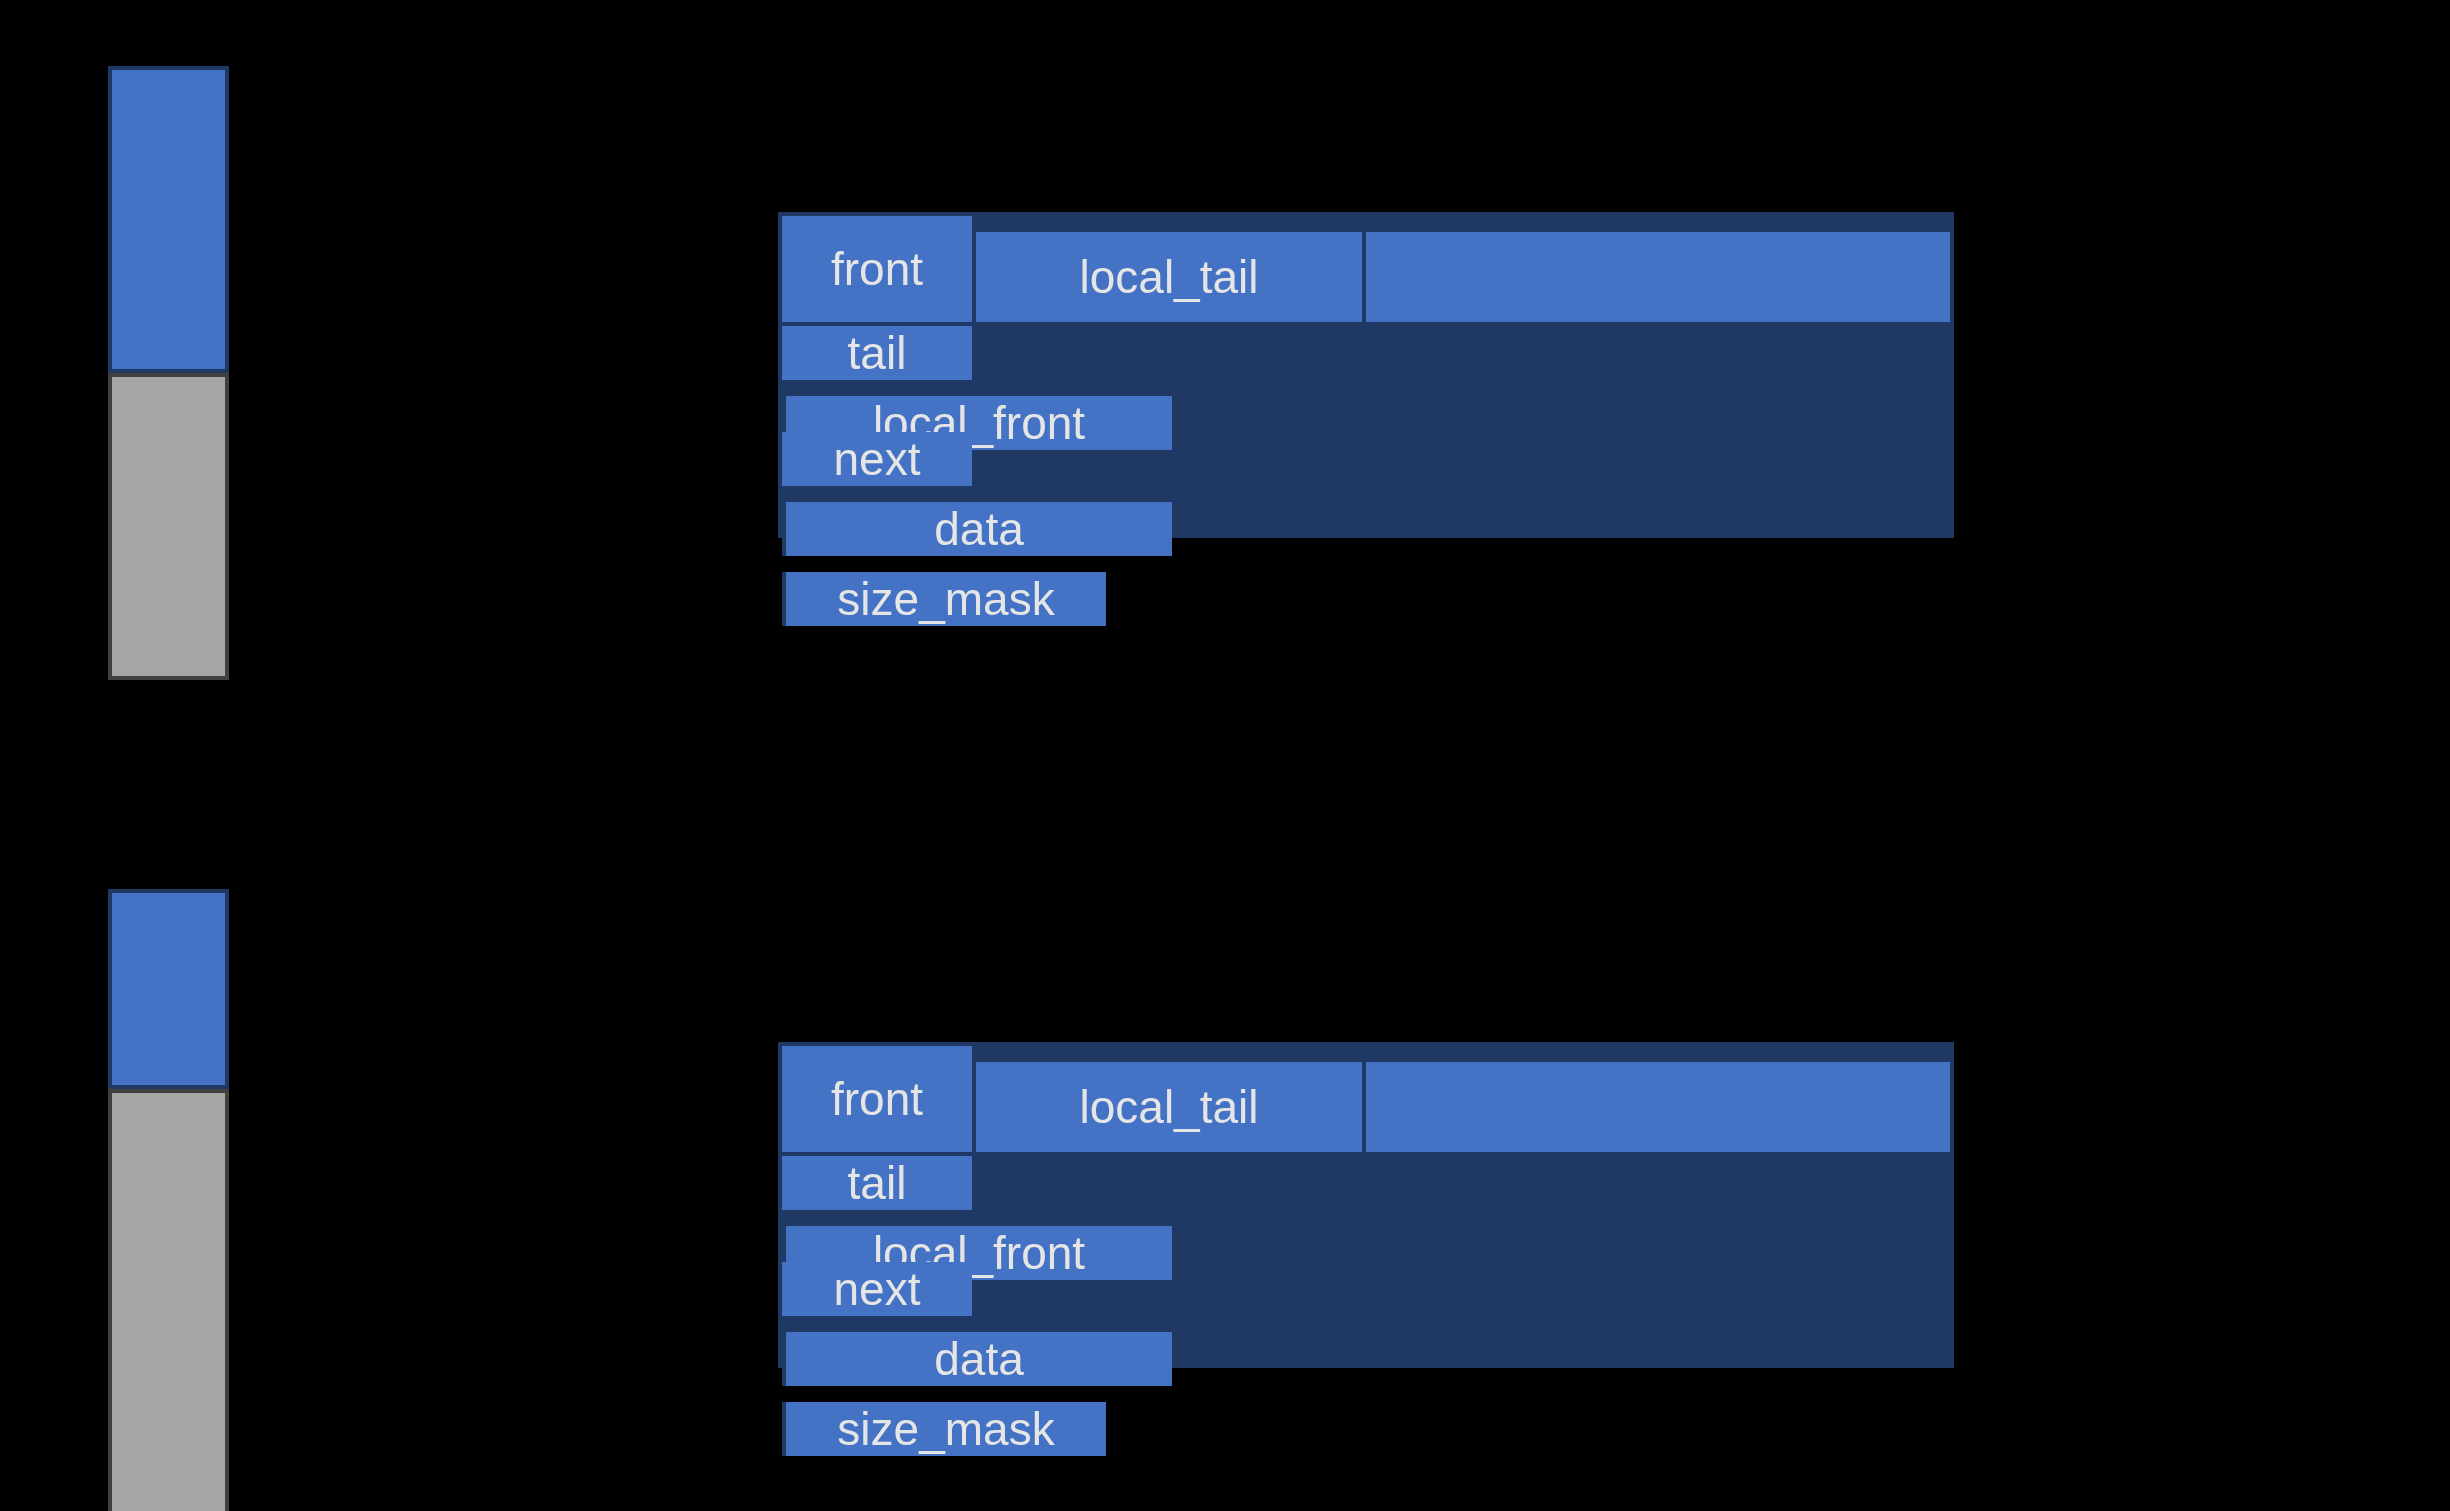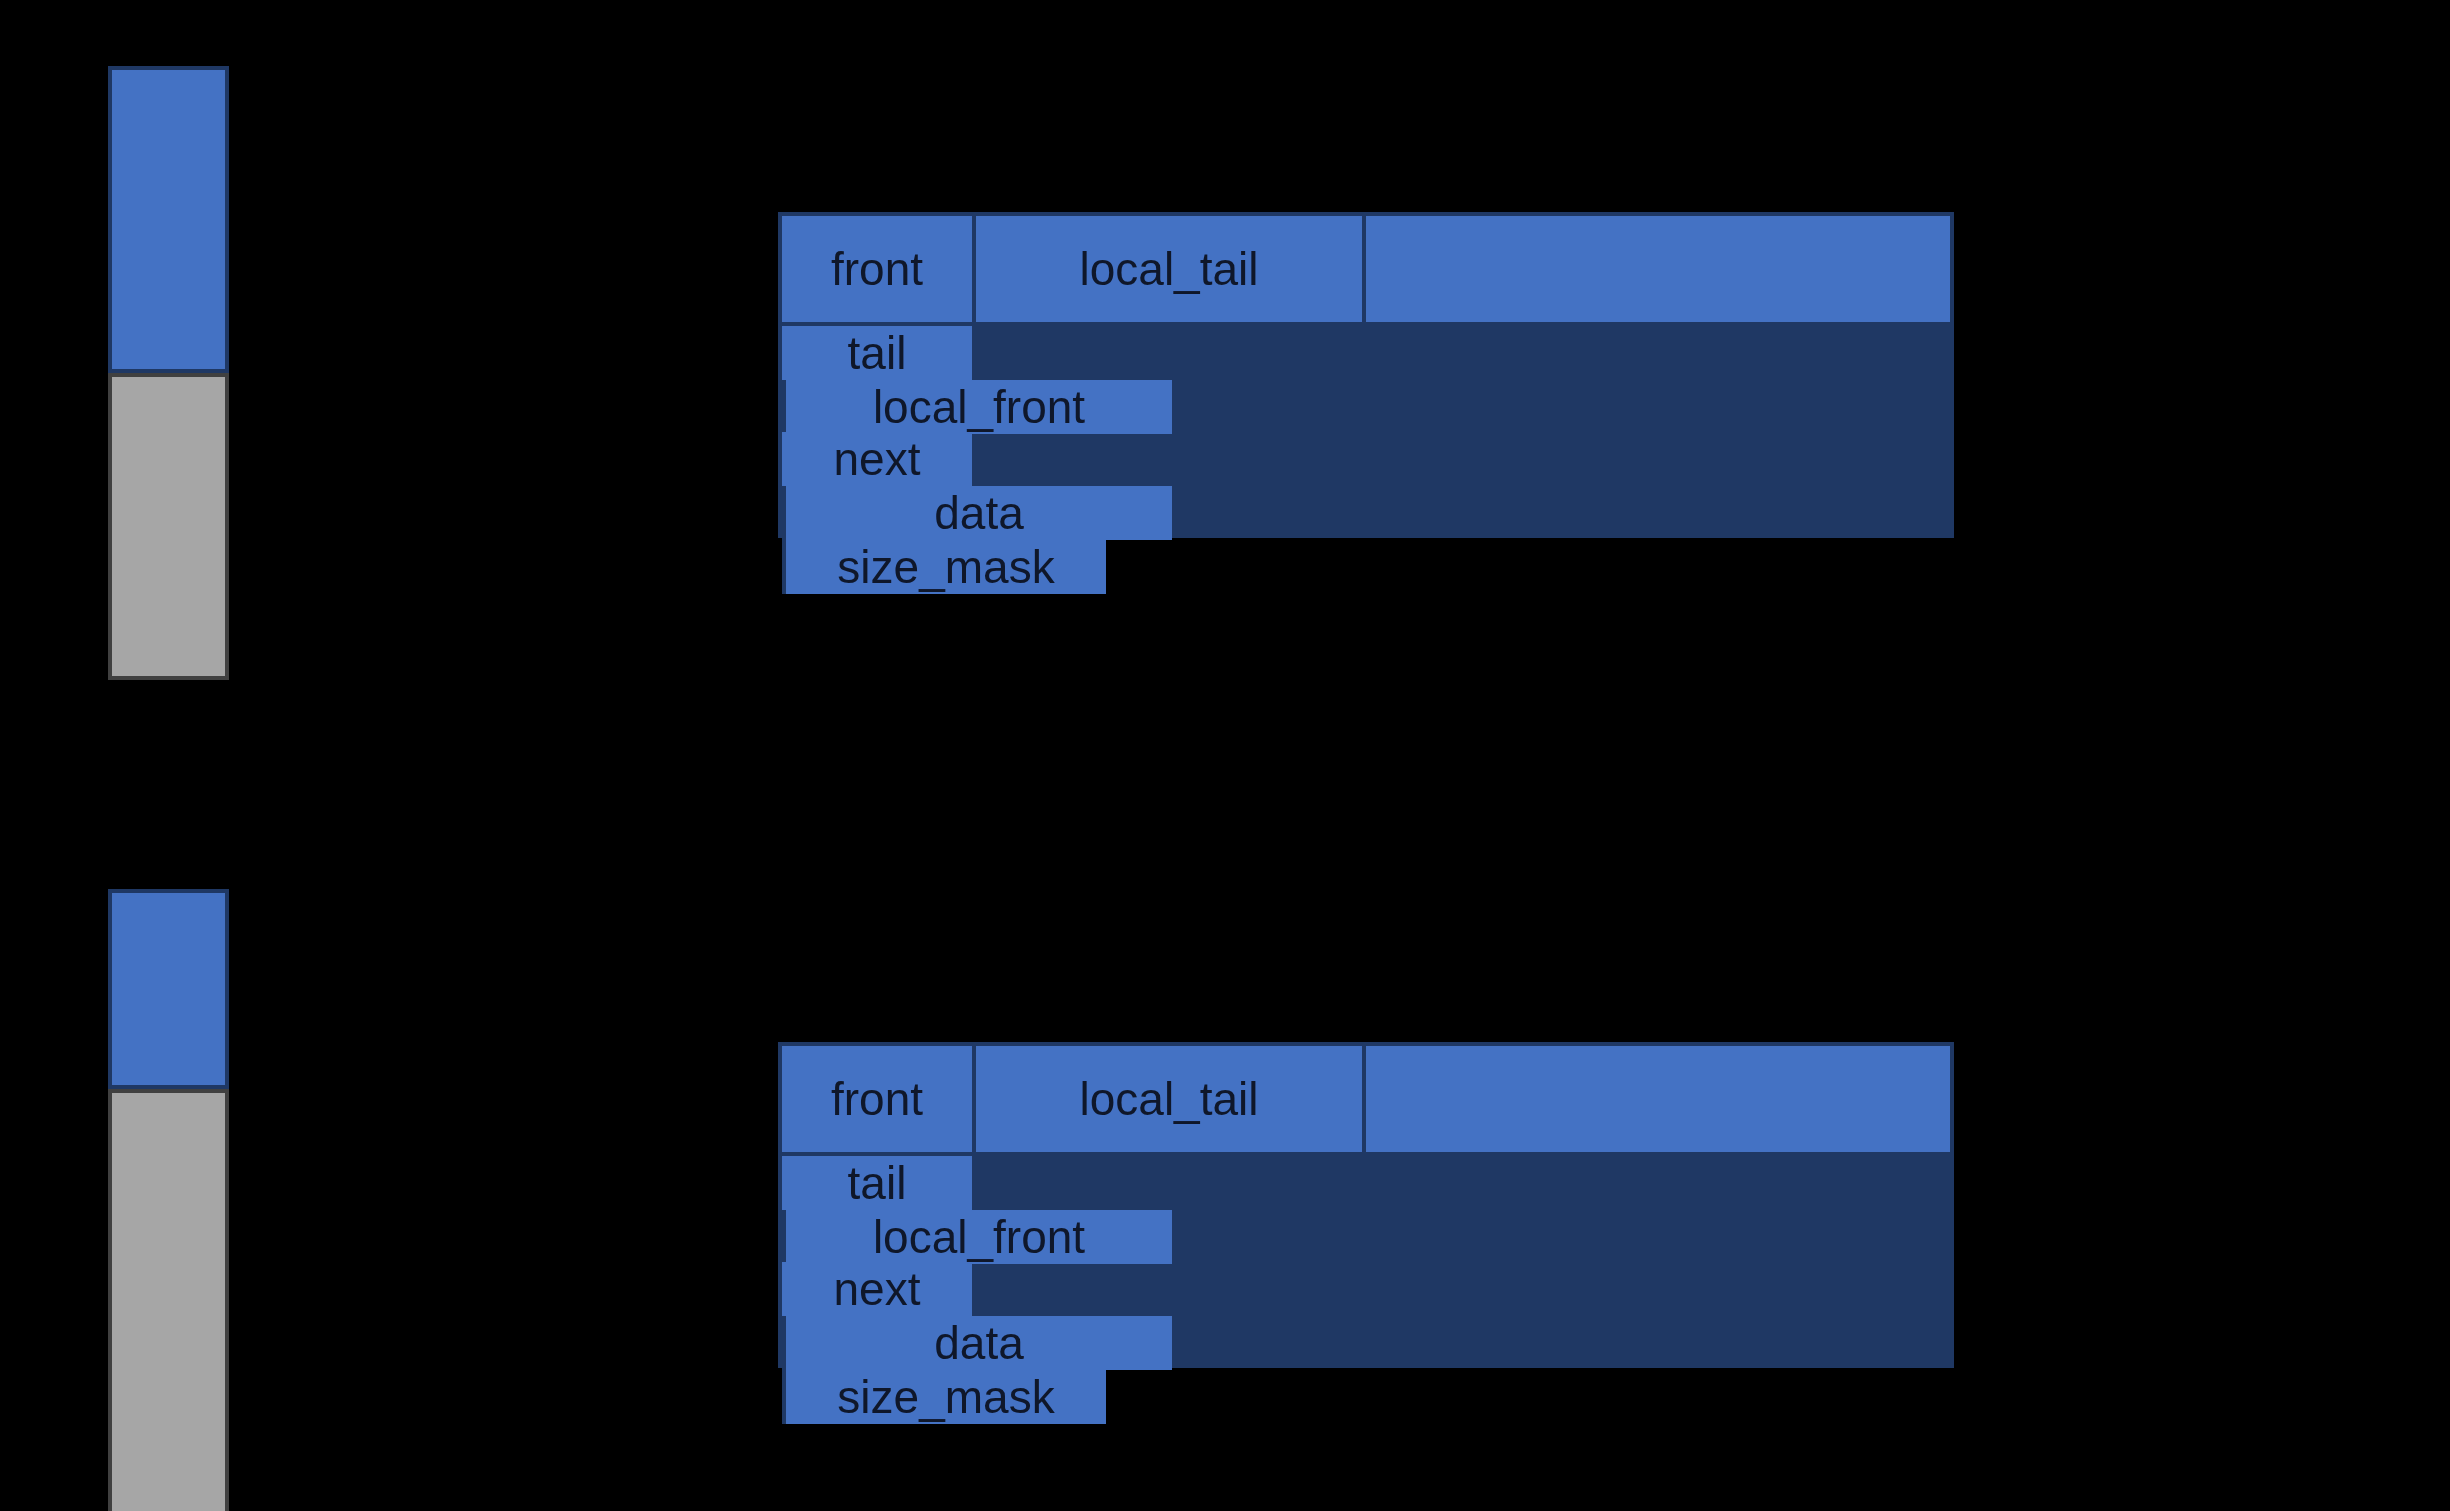--- a/index.html
+++ b/index.html
@@ -67,34 +67,35 @@
     width: 100%;
     box-sizing: border-box;
   }
   .struct-row + .struct-row {
     border-top: 4.8px solid #1F3864;
     flex-direction: column;
   }
 
   .struct-cell {
     background: #4472C4;
-    color: #0f172a;
+    color: #e5e5e5;
     display: flex;
     align-items: center;
     justify-content: center;
     font-size: 46px;
     font-family: "Liberation Sans", sans-serif;
     font-weight: 400;
     letter-spacing: 0px;
     box-sizing: border-box;
     overflow: hidden;
     white-space: nowrap;
   }
   .struct-cell + .struct-cell {
     border-left: 4.8px solid #1F3864;
+    margin-top: 16px;
   }
 
   
   .c-name  { width: 190px; flex: none; }
   .c-local { width: 390px; flex: none; }
   .c-rest  { flex: 1 1 auto; }
 
   
   .c-size  { width: 324px; flex: none; }
   .c-tail  { flex: 1 1 auto; }

